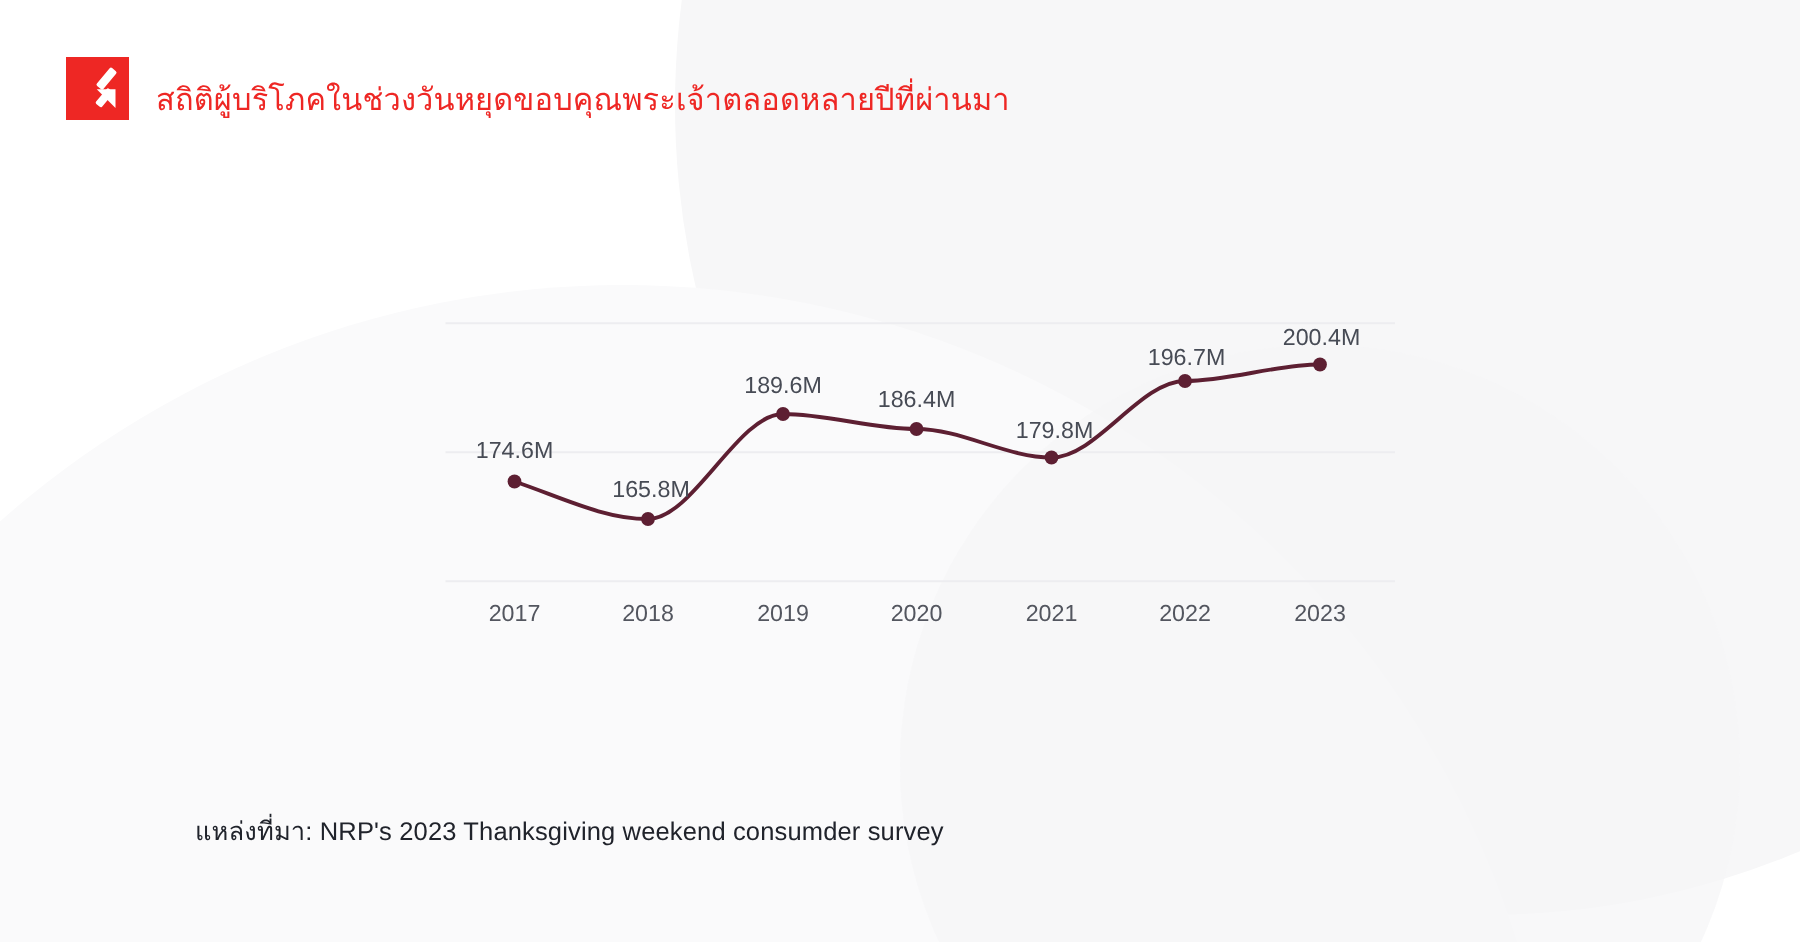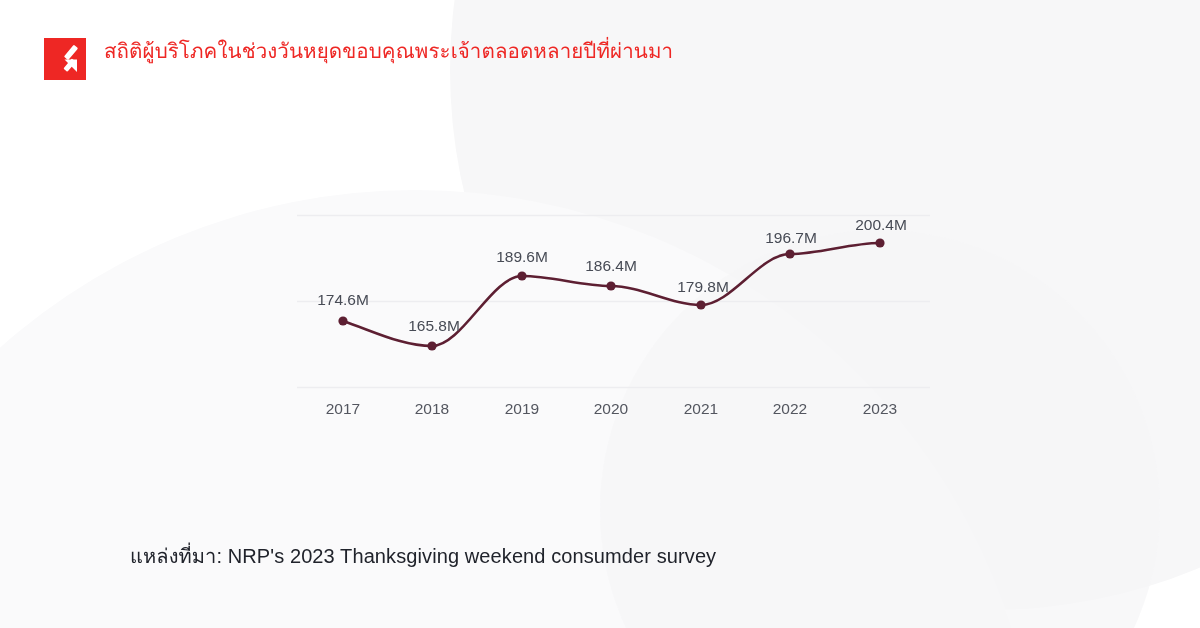--- a/index.html
+++ b/index.html
@@ -52,21 +52,21 @@
     background: #f6f6f7;
     opacity: .75;
   }
 
   
   .header {
     position: absolute;
     left: 44px;
     top: 38px;
     display: flex;
-    align-items: flex-start;
+    align-items: flex-end;
     gap: 18px;
     z-index: 5;
   }
   .logo-mark {
     width: 42px;
     height: 42px;
     background: #ee2724;
     position: relative;
     flex: 0 0 auto;
     display: block;
@@ -114,21 +114,21 @@
     font-size: 15.5px;
     fill: #53565f;
     text-anchor: middle;
   }
 
   
   .source {
     position: absolute;
     left: 130px;
     top: 540px;
-    font-size: 20px;
+    font-size: 17px;
     color: #20232b;
     letter-spacing: .1px;
     white-space: nowrap;
     z-index: 5;
     text-align: center;
   }
 </style>
 </head>
 <body>
 

